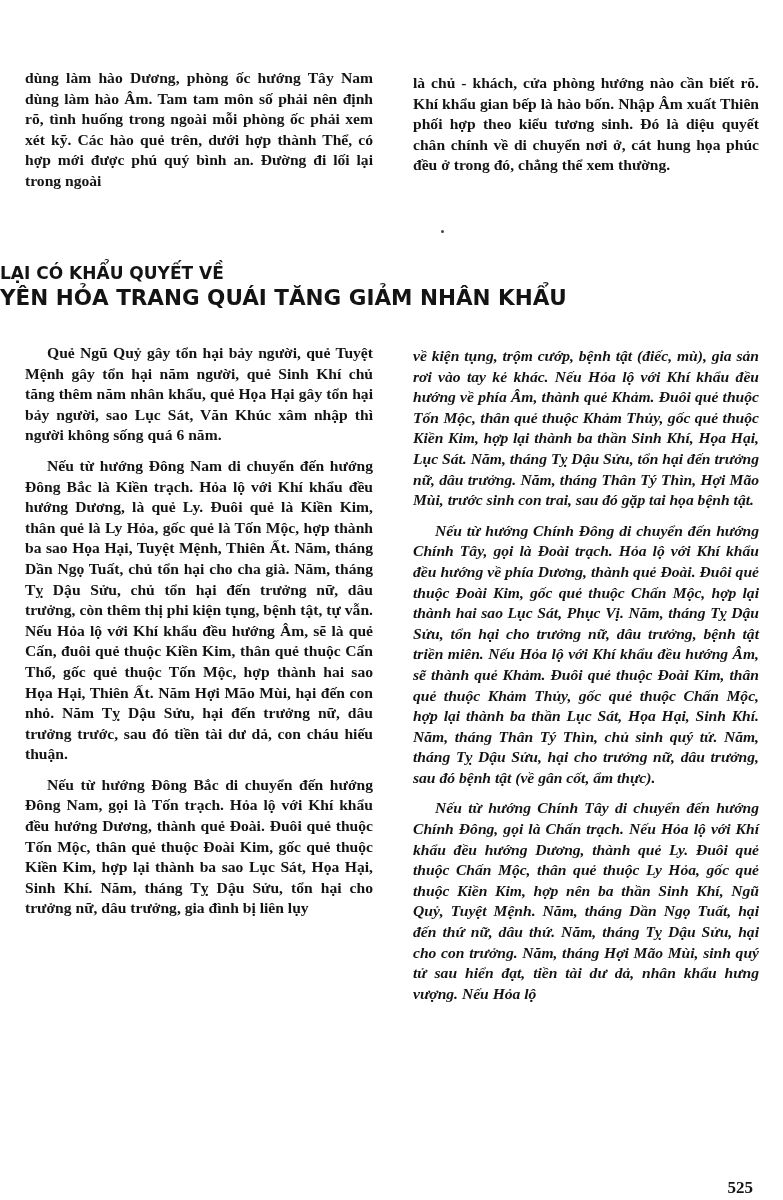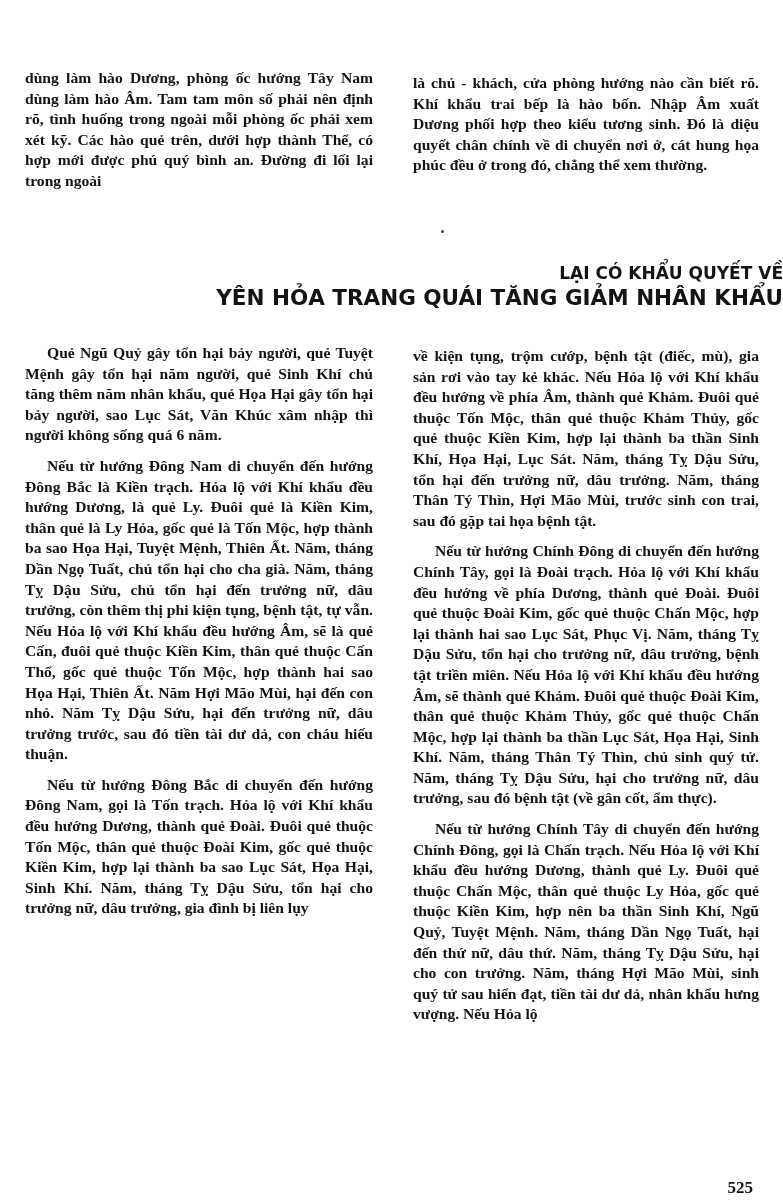--- a/index.html
+++ b/index.html
@@ -10,42 +10,42 @@
     font-weight: bold;
     font-size: 15.6px;
     line-height: 20.6px;
     text-align: justify;
   }
   .col p { margin: 0 0 10px 0; text-indent: 22px; }
   .col p.noindent { text-indent: 0; }
   #top-left { left: 25px; top: 68px; width: 348px; }
   #top-right { left: 413px; top: 73px; width: 346px; }
   #heading {
-    position: absolute; left: 0; width: 783px; top: 262px; text-align: right;
+    position: absolute; left: 0; width: 783px; top: 262px; text-align: left;
     font-family: "DejaVu Sans", "Liberation Sans", sans-serif; font-weight: bold;
   }
   #heading .h1 { font-size: 17px; letter-spacing: 0px; line-height: 22px; }
   #heading .h2 { font-size: 21.5px; line-height: 28px; }
   #body-left { left: 25px; top: 343px; width: 348px; }
-  #body-right { left: 413px; top: 346px; width: 346px; }
+  #body-right { left: 413px; top: 346px; width: 346px; font-style: italic; }
   #page-number {
     position: absolute; right: 30px; top: 1178px;
     font-family: "Liberation Serif", serif; font-weight: bold; font-size: 17px;
   }
   .dot { position: absolute; width: 3px; height: 3px; background: #444; border-radius: 50%; }
 </style>
 </head>
 <body>
 
 <div id="top-left" class="col">
   <p class="noindent">dùng làm hào Dương, phòng ốc hướng Tây Nam dùng làm hào Âm. Tam tam môn số phải nên định rõ, tình huống trong ngoài mỗi phòng ốc phải xem xét kỹ. Các hào quẻ trên, dưới hợp thành Thể, có hợp mới được phú quý bình an. Đường đi lối lại trong ngoài</p>
 </div>
 
 <div id="top-right" class="col">
-  <p class="noindent">là chủ - khách, cửa phòng hướng nào cần biết rõ. Khí khẩu trai bếp là hào bốn. Nhập Âm xuất Dương phối hợp theo kiểu tương sinh. Đó là diệu quyết chân chính về di chuyển nơi ở, cát hung họa phúc đều ở trong đó, chẳng thể xem thường.</p>
+  <p class="noindent">là chủ - khách, cửa phòng hướng nào cần biết rõ. Khí khẩu gian bếp là hào bốn. Nhập Âm xuất Thiên phối hợp theo kiểu tương sinh. Đó là diệu quyết chân chính về di chuyển nơi ở, cát hung họa phúc đều ở trong đó, chẳng thể xem thường.</p>
 </div>
 
 <span class="dot" style="left:441px; top:230px;"></span>
 
 <div id="heading">
   <div class="h1">LẠI CÓ KHẨU QUYẾT VỀ</div>
   <div class="h2">YÊN HỎA TRANG QUÁI TĂNG GIẢM NHÂN KHẨU</div>
 </div>
 
 <div id="body-left" class="col">

